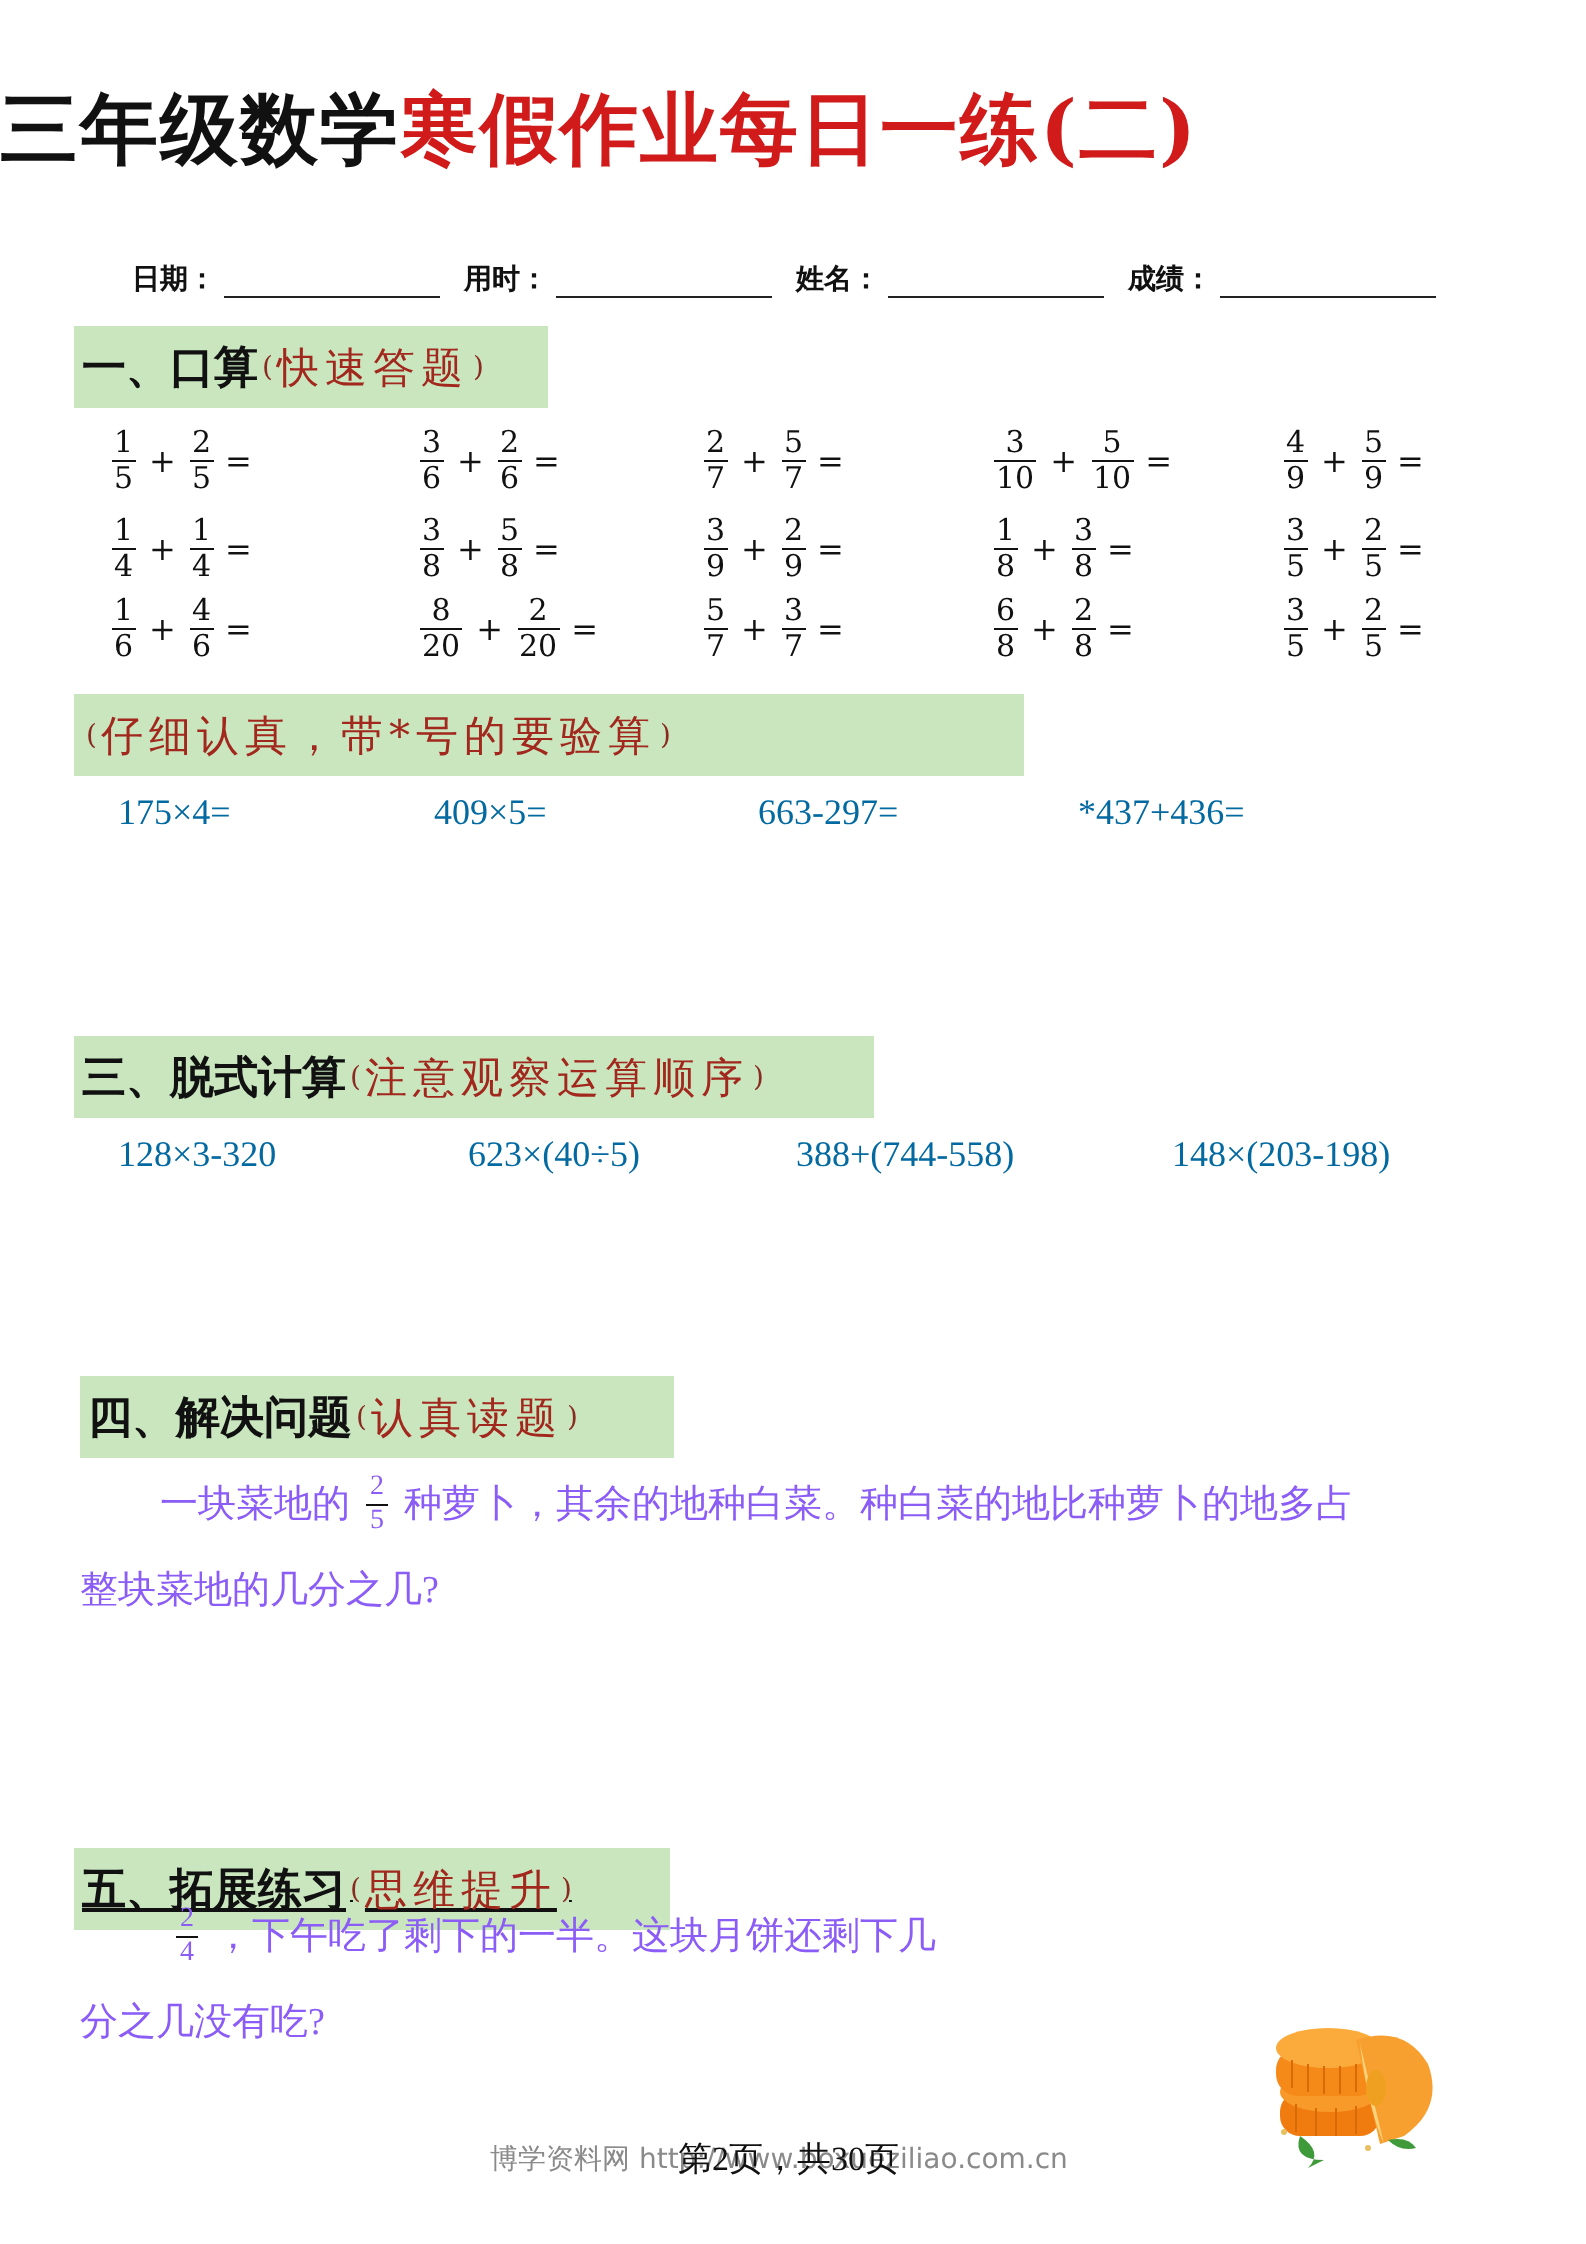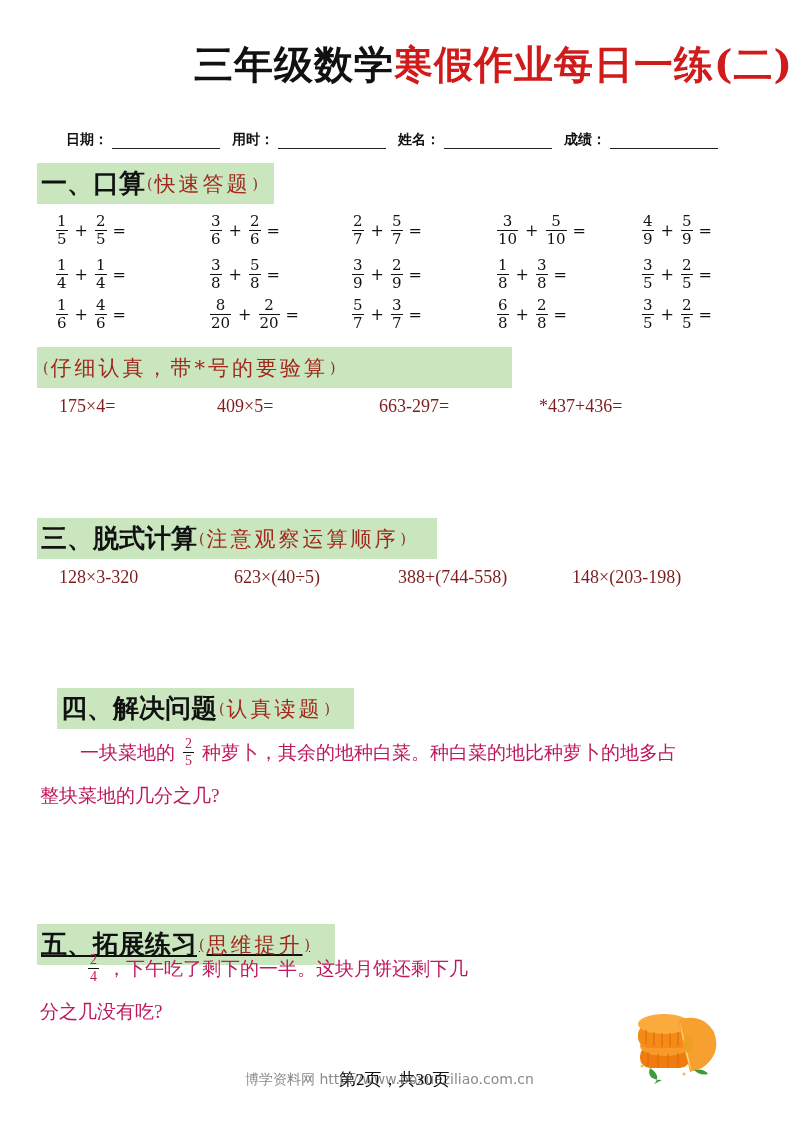--- a/index.html
+++ b/index.html
@@ -1,61 +1,61 @@
 <!DOCTYPE html>
 <html><head>
 <meta charset="utf-8">
 <style>
   * { margin: 0; padding: 0; box-sizing: border-box; }
   html, body { width: 793px; height: 1122px; background: #ffffff; overflow: hidden; }
   body { position: relative; font-family: "DejaVu Serif", serif; color: #111; }
 
   .title {
-    position: absolute; left: 0; top: 38px; width: 793px; text-align: right;
+    position: absolute; left: 0; top: 38px; width: 793px; text-align: left;
     font-family: "DejaVu Serif", serif; font-weight: bold; font-size: 39px; letter-spacing: 1px;
     white-space: nowrap;
   }
   .title .black { color: #111111; }
   .title .red { color: #d11a1a; }
 
   .info-row {
     position: absolute; left: 66px; top: 127px; width: 690px; height: 22px;
     display: flex; align-items: flex-end; font-family: Liberation Sans, sans-serif;
     font-size: 14px; font-weight: bold; color: #111;
   }
   .info-item { display: flex; align-items: flex-end; margin-right: 12px; }
   .info-item .lbl { white-space: nowrap; }
   .info-item .line { display: inline-block; border-bottom: 1px solid #222; height: 14px; margin-left: 4px; }
 
   .sec-head {
     position: absolute; height: 41px; background: #c9e6bf;
     display: flex; align-items: center; padding-left: 4px; white-space: nowrap;
   }
-  .sec-head .main { font-family: "DejaVu Serif", serif; font-weight: bold; font-size: 26px; color: #111; }
+  .sec-head .main { font-family: "DejaVu Serif", serif; font-weight: bold; font-size: 22px; color: #111; }
   .sec-head .paren { font-size: 14px; color: #8a2a20; margin: 0 2px; }
   .sec-head .hint { font-family: "DejaVu Serif", serif; font-size: 21px; color: #a2281e; letter-spacing: 3px; }
 
   .frac-grid { position: absolute; left: 56px; top: 210px; width: 700px; }
   .frac-row { position: absolute; left: 0; height: 40px; width: 700px; }
   .frac-expr {
     position: absolute; top: 0; display: flex; align-items: center; height: 40px;
     font-family: "DejaVu Serif", serif; font-size: 15px;
   }
   .frac { display: inline-flex; flex-direction: column; align-items: center; line-height: 17px; }
   .frac .num { padding: 0 1px; }
   .frac .den { border-top: 1.3px solid #111; padding: 0 1px; }
   .op { margin: 0 7px; font-size: 16px; }
   .eq { margin-left: 6px; font-size: 16px; }
 
-  .expr-row { position: absolute; font-family: "Liberation Serif", serif; font-size: 18px; color: #7f1d1d; white-space: nowrap; }
+  .expr-row { position: absolute; font-family: "Liberation Serif", serif; font-size: 18px; color: #0369a1; white-space: nowrap; }
   .expr-row span { position: absolute; top: 0; }
 
   .problem {
     position: absolute; left: 40px; width: 710px; font-family: "Liberation Serif", serif;
-    font-size: 19px; color: #be185d; line-height: 1;
+    font-size: 19px; color: #8b5cf6; line-height: 1;
   }
   .problem .line1 { position: absolute; left: 40px; top: 0; display: flex; align-items: center; white-space: nowrap; }
   .problem .line2 { position: absolute; left: 0; white-space: nowrap; }
   .inline-frac { display: inline-flex; flex-direction: column; align-items: center; font-size: 14px; line-height: 16px; margin: 0 8px; }
   .inline-frac .den { border-top: 1.2px solid #111; padding: 0 2px; }
 
   .mooncake { position: absolute; left: 632px; top: 1010px; width: 90px; height: 75px; }
 
   .footer {
     position: absolute; top: 1068px; left: 245px; height: 22px; white-space: nowrap;
@@ -302,24 +302,24 @@
   <span class="main">三、脱式计算</span>
   <span class="paren">(</span>
   <span class="hint">注意观察运算顺序</span>
   <span class="paren">)</span>
 </div>
 
 <div class="expr-row" style="left:0; top:567px; width:793px; height:24px;">
   <span style="left:59px">128×3-320</span>
   <span style="left:234px">623×(40÷5)</span>
   <span style="left:398px">388+(744-558)</span>
-  <span style="left:572px">148×(203-198)</span>
-</div>
-
-<div class="sec-head" style="left:57px; top:688px; width:297px;text-align:right;">
+  <span style="left:586px">148×(203-198)</span>
+</div>
+
+<div class="sec-head" style="left:40px; top:688px; width:297px;text-align:right;">
   <span class="main">四、解决问题</span>
   <span class="paren">(</span>
   <span class="hint">认真读题</span>
   <span class="paren">)</span>
 </div>
 
 <div class="problem" style="top:735px; height:70px;">
   <div class="line1" style="height:34px;">
     <span>一块菜地的</span>
     <span class="inline-frac">

